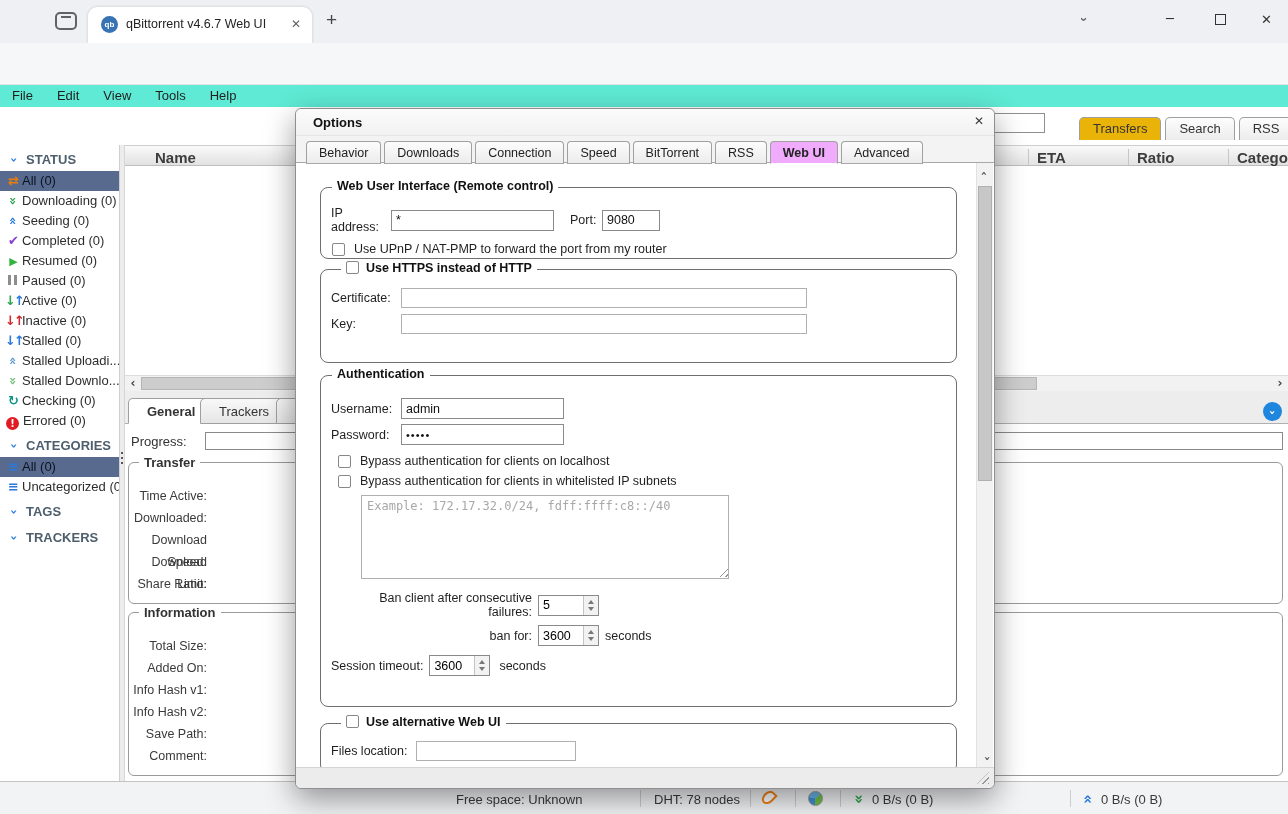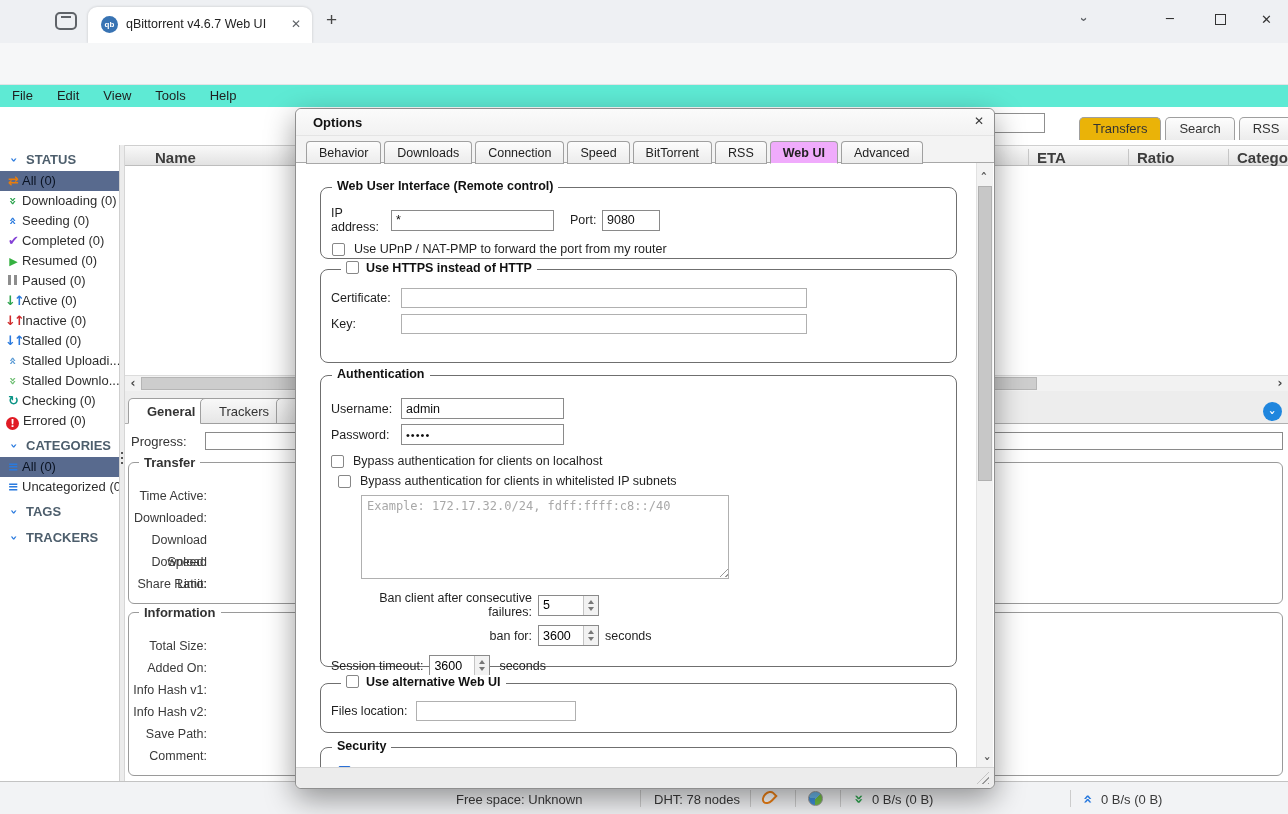--- a/index.html
+++ b/index.html
@@ -347,31 +347,31 @@
       </div>
       <div class="frow" style="margin-top:6px;">
         <span class="flab" style="width:70px;">Key:</span>
         <input class="dinp lt" style="width: 406px;">
       </div>
       <div class="frow" style="margin-top:7px;margin-left:22px;">
         <span class="olink">Information about certificates</span>
       </div>
     </div>
 
-    <div class="dfs" style="margin-top:12px;height:292px;">
+    <div class="dfs" style="margin-top:12px;height:332px;">
       <span class="dleg">Authentication</span>
       <div class="frow" style="margin-top:18px;">
         <span class="flab" style="width:70px;">Username:</span>
         <input class="dinp" style="width: 163px;" value="admin">
       </div>
       <div class="frow" style="margin-top:5px;">
         <span class="flab" style="width:70px;">Password:</span>
         <input class="dinp" style="width: 163px; font-size: 11px; letter-spacing: 1px;" value="•••••">
       </div>
-      <div class="frow" style="margin-top:9px;">
+      <div class="frow" style="margin-top:9px;margin-left:7px;">
         <span class="cb"></span>
         <span class="clab">Bypass authentication for clients on localhost</span>
       </div>
       <div class="frow" style="margin-top:6px;margin-left:7px;">
         <span class="cb"></span>
         <span class="clab">Bypass authentication for clients in whitelisted IP subnets</span>
       </div>
       <div class="tawrap">
         <textarea class="subnet-ta" placeholder="Example: 172.17.32.0/24, fdff:ffff:c8::/40" style=""></textarea>
         <span class="taresize"></span>

